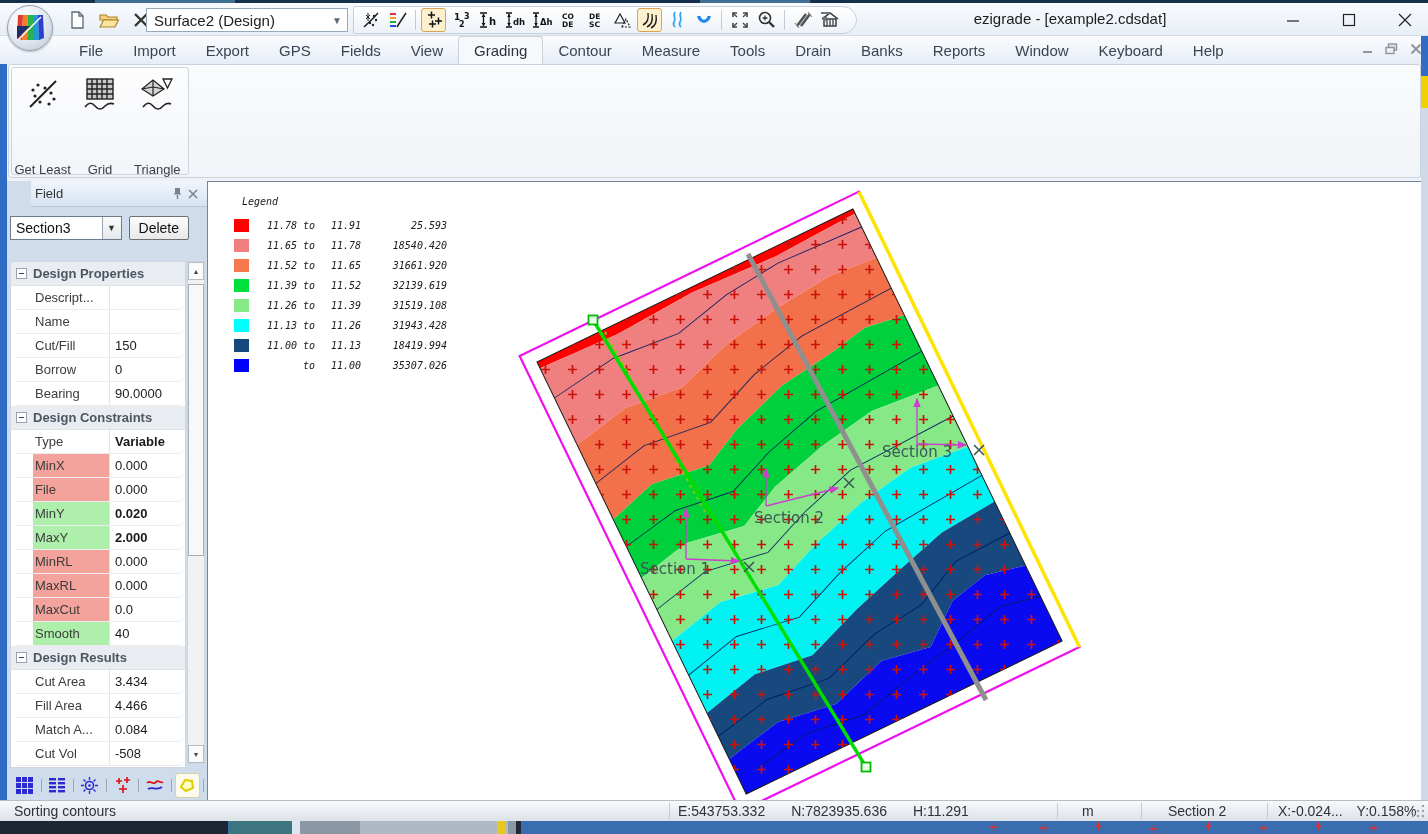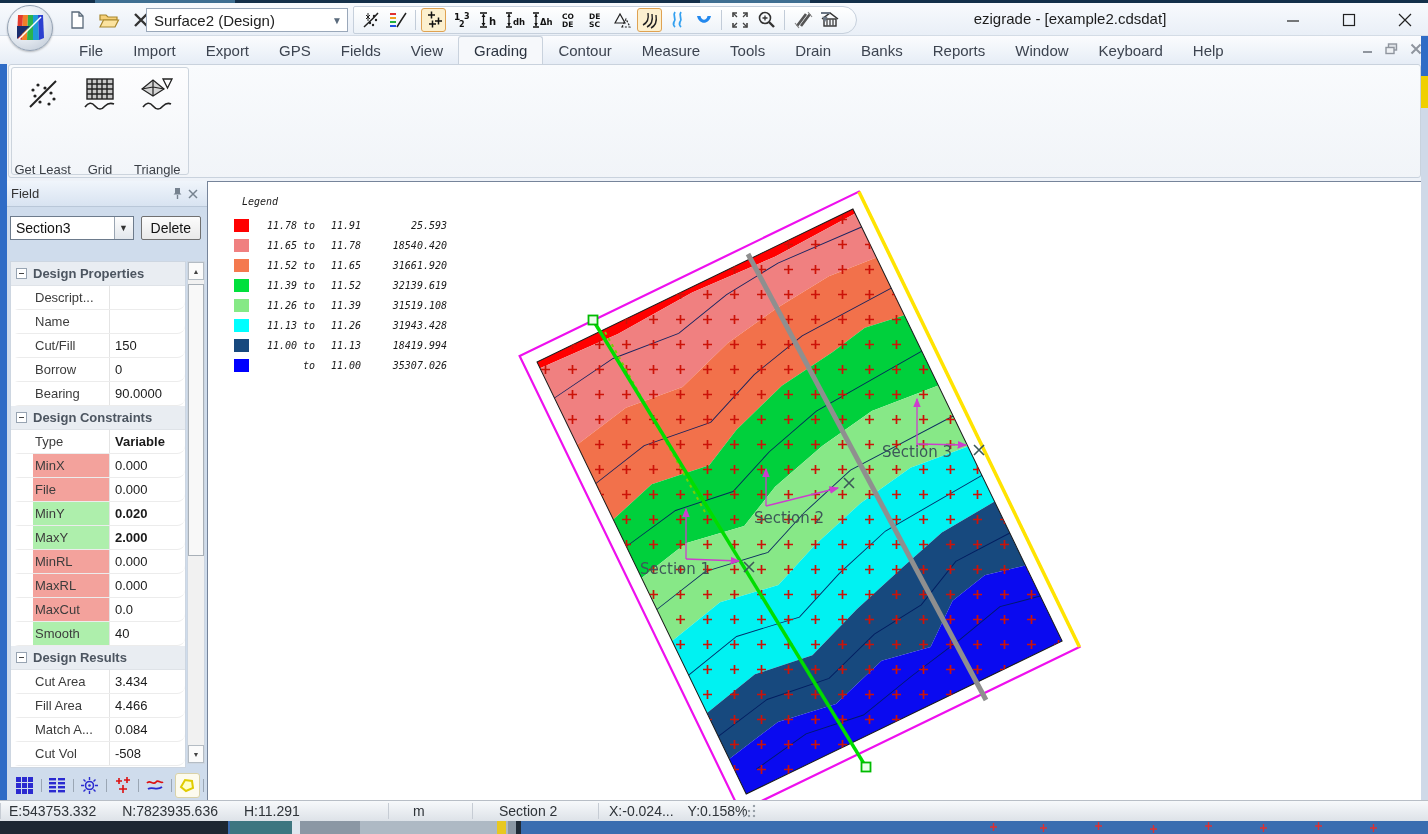--- a/index.html
+++ b/index.html
@@ -59,24 +59,24 @@
 
   
   .leftedge { position:absolute; left:0; top:64px; width:7px; height:736px; background:#2f6cc6; }
   .rightedge { position:absolute; right:0; top:36px; width:7px; height:764px; background:#cfd9e8; }
   .rightedge .b1 { position:absolute; top:0; width:7px; height:40px; background:#2f6cc6; }
   .rightedge .y1 { position:absolute; top:40px; width:7px; height:32px; background:#f0d000; }
 
   
   .fieldpanel { position:absolute; left:7px; top:181px; width:200px; height:619px; background:#cfdcec; }
   .fp-header { height:26px; background:linear-gradient(#f0f5fb,#d8e3f1); border-bottom:1px solid #b9c7d8;
-      display:flex; align-items:center; font-size:13px; color:#333; padding:0 6px 0 4px; }
+      display:flex; align-items:center; font-size:13px; color:#333; padding:0 6px 0 4px;margin-left:24px; }
   .fp-header .fptitle { flex:1; }
   .fp-hbtn { width:16px; height:16px; display:flex; align-items:center; justify-content:center; color:#6a7684; font-size:12px; }
-  .fp-row { display:flex; gap:7px; padding:9px 6px 0 3px; align-items:center; }
+  .fp-row { display:flex; gap:7px; padding:9px 18px 0 3px; align-items:center; }
   .combo2 { width:127px; height:24px; background:#fff; border:1px solid #6d7b8c; display:flex; align-items:center; font-size:14px; color:#111; }
   .combo2 .ctext { flex:1; padding-left:5px; }
   .combo2 .carrow2 { width:19px; height:22px; background:linear-gradient(#fdfdfd,#e3e7ec); border-left:1px solid #9aa5b2;
       display:flex; align-items:center; justify-content:center; font-size:9px; color:#333; }
   .btn { height:24px; padding:0 9px; background:linear-gradient(#fcfcfc,#e9e9e9); border:1px solid #707070;
       border-radius:2px; font-size:14px; color:#111; display:flex; align-items:center; }
 
   .pgrid { position:absolute; left:3px; top:80px; width:176px; height:507px; background:#fff; border:1px solid #cdd6e1; overflow:hidden; }
   .pghead { height:24px; display:flex; align-items:center; background:#e9edf2; font-size:13px; font-weight:bold; color:#4c5560; border-bottom:1px solid #dfe3e8; }
   .cbox { width:11px; height:11px; border:1px solid #98a4b2; background:#fff; margin:0 6px 0 5px; position:relative; flex:none; }
@@ -807,20 +807,21 @@
             <span class="legfrom"></span>
             <span class="legto-lbl">to</span>
             <span class="legto">11.00</span>
             <span class="legarea">35307.026</span>
           </div>
         </div>
     </div>
   </div>
 
   <div class="statusbar">
+    <div class="sb-msg">Sorting contours</div>
     <div class="sb-coords">
       <span>E:543753.332</span>
       <span>N:7823935.636</span>
       <span>H:11.291</span>
     </div>
     <div class="sb-unit">m</div>
     <div class="sb-section">Section 2</div>
     <div class="sb-xy">
       <span>X:-0.024...</span>
       <span>Y:0.158%</span>

